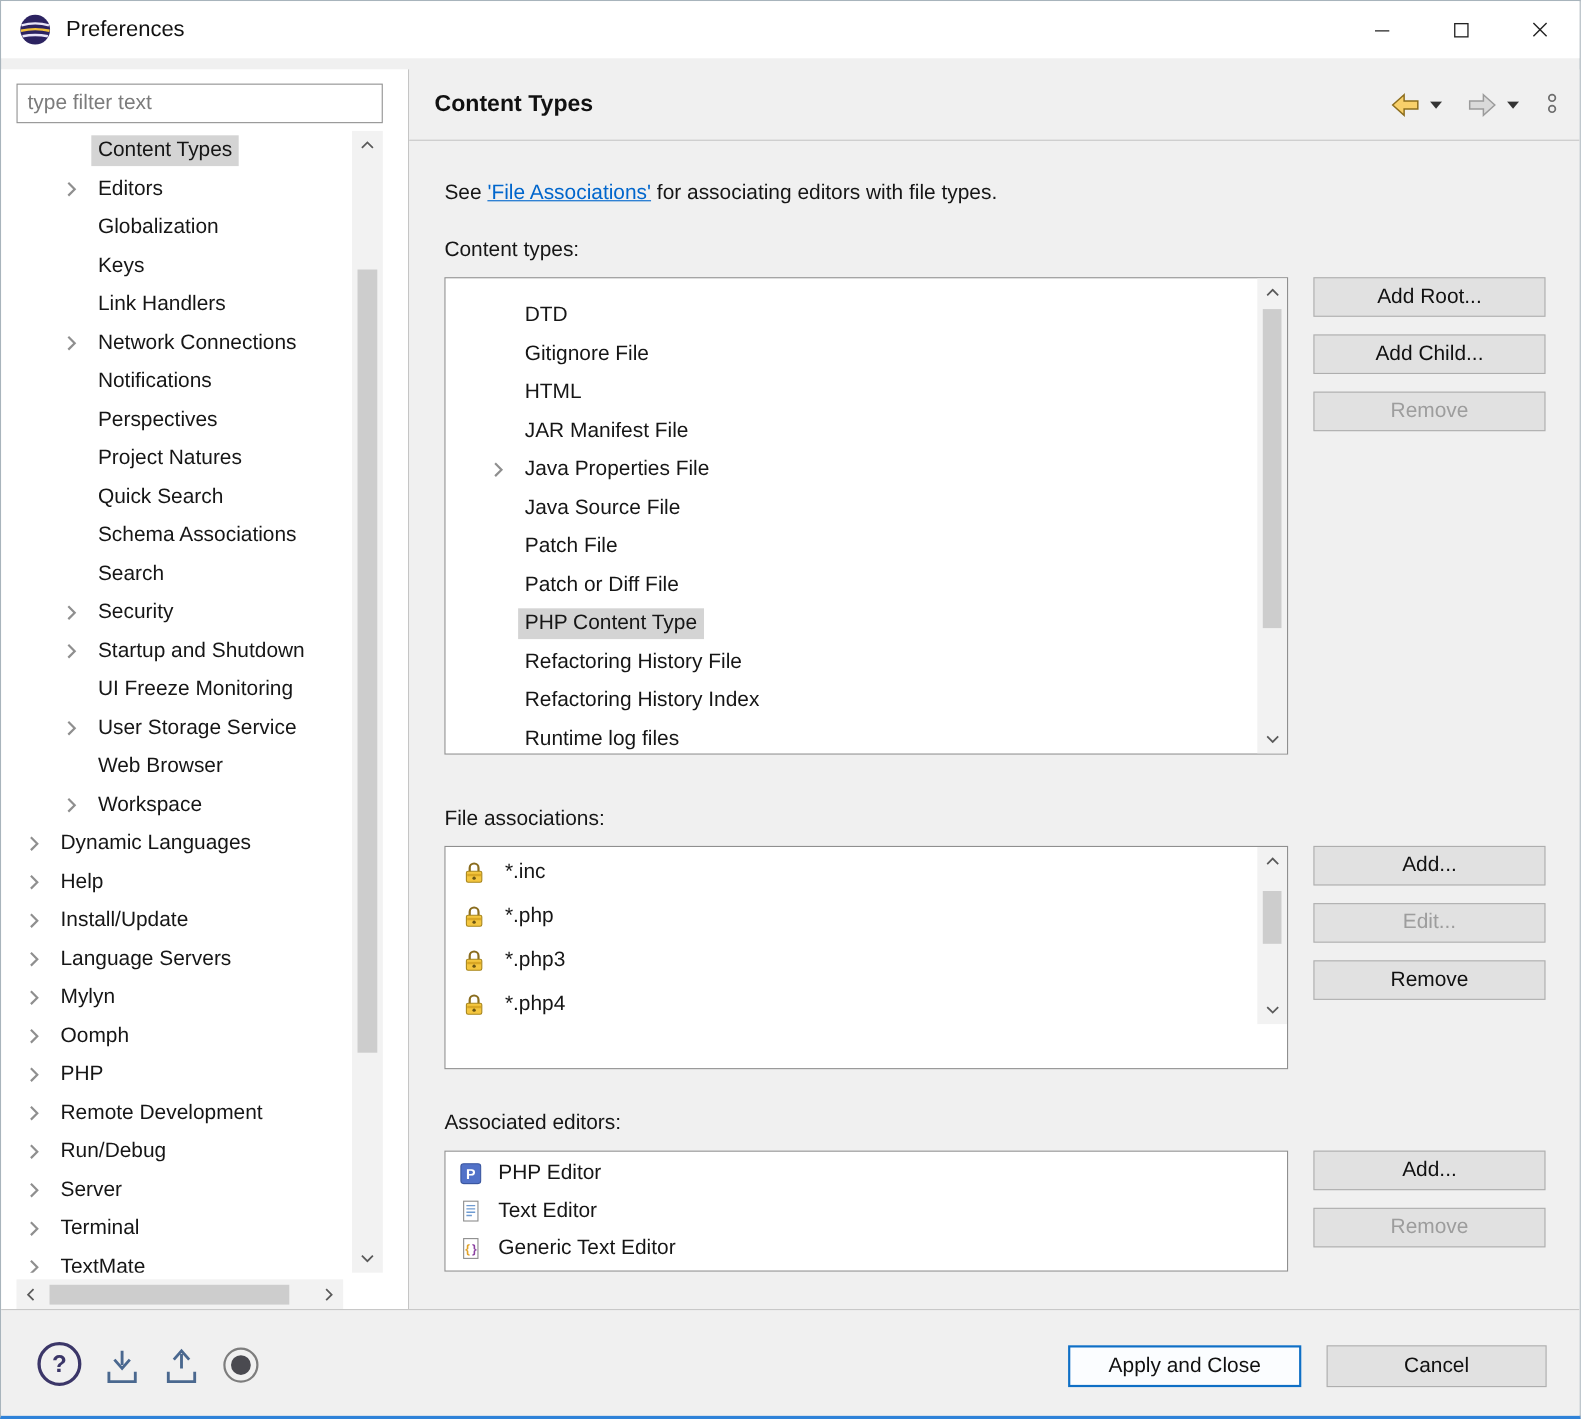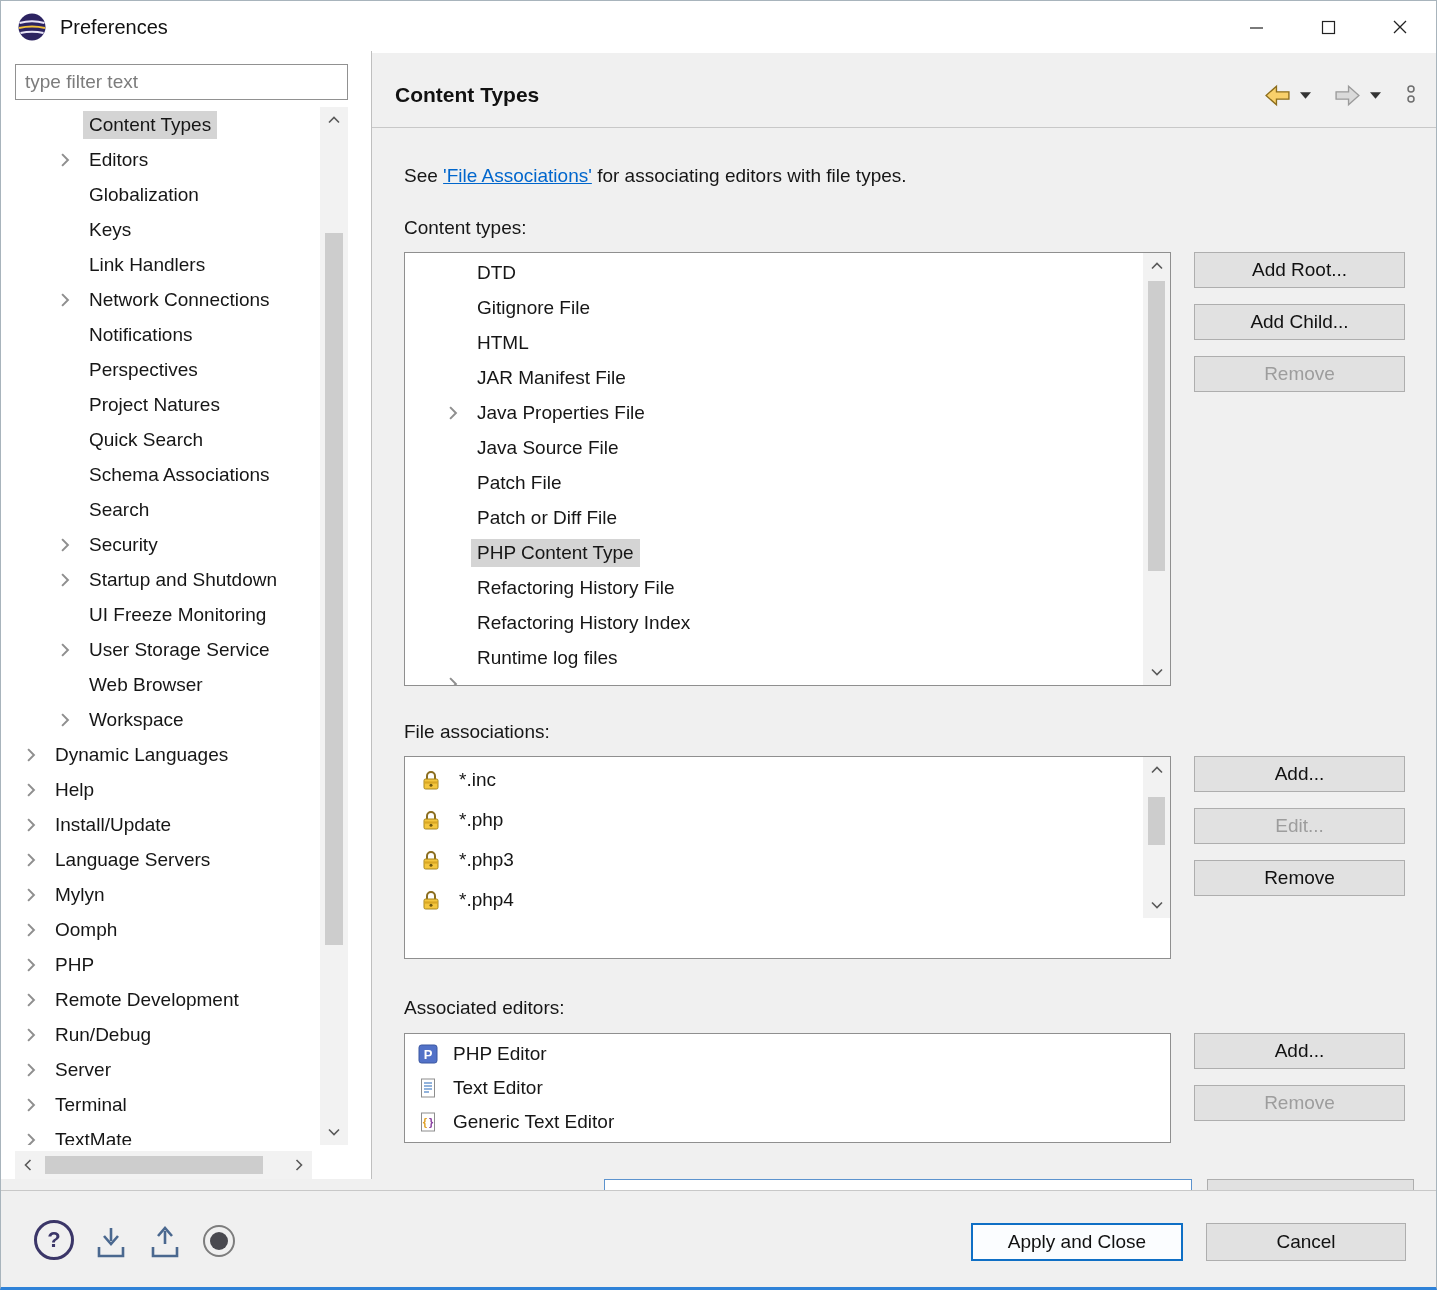--- a/index.html
+++ b/index.html
@@ -9,21 +9,21 @@
   .window { position:absolute; inset:0; background:#f0f0f0; border:1px solid #a8b4bc; border-bottom:3px solid #2f82d8; overflow:hidden; }
 
   
   .titlebar { position:absolute; top:0; left:0; right:0; height:52px; background:#fff; display:flex; align-items:center; }
   .app-icon { margin-left:15px; display:flex; }
   .app-title { margin-left:12px; font-size:20px; color:#111; }
   .win-controls { margin-left:auto; display:flex; height:100%; }
   .win-btn { width:72px; height:100%; display:flex; align-items:center; justify-content:center; }
 
   
-  .sidebar { position:absolute; top:50px; left:0; width:371px; height:1128px; background:#fff; border-right:1px solid #bfbfbf; overflow:hidden; }
+  .sidebar { position:absolute; top:62px; left:0; width:371px; height:1128px; background:#fff; border-right:1px solid #bfbfbf; overflow:hidden; }
   .filter { position:absolute; left:14px; top:13px; width:333px; height:36px; border:1px solid #919191; background:#fff; font:inherit; font-size:19px; padding:0 9px; color:#222; }
   .filter::placeholder { color:#7c7c7c; }
   .tree { position:absolute; left:0; top:56px; width:318px; height:1038px; overflow:hidden; }
   .tree-item { display:flex; align-items:center; height:35px; white-space:nowrap; cursor:default; }
   .tree-item.lvl1 { padding-left:58px; }
   .tree-item.lvl0 { padding-left:24px; }
   .twistie { width:24px; flex:0 0 24px; display:flex; align-items:center; }
   .row-label { padding:3px 6px; white-space:nowrap; }
   .row-label.selected { background:#d4d4d4; }
 
@@ -48,21 +48,21 @@
   .page-body { padding-left:32px; }
   .intro { margin-top:37px; font-size:19px; }
   .link { color:#0066cc; text-decoration:underline; cursor:pointer; }
   .field-label { margin-top:30px; font-size:19px; }
   .section-row { display:flex; margin-top:13px; align-items:flex-start; }
 
   .listbox { background:#fff; border:1px solid #8f8f8f; position:relative; overflow:hidden; width:767px; }
   .ct-list { height:434px; }
   .fa-list { height:203px; }
   .ed-list { height:110px; }
-  .list-inner { padding-top:2px; }
+  .list-inner { padding-top:16px; }
   .ct-item { display:flex; align-items:center; height:35px; padding-left:42px; white-space:nowrap; }
   .ct-partial { display:flex; align-items:flex-start; height:35px; padding-left:42px; }
   .ct-partial .twistie { margin-top:2px; }
   .fa-item { display:flex; align-items:center; height:40px; padding-left:14px; }
   .fa-icon { margin-right:10px; display:flex; }
   .ed-item { display:flex; align-items:center; height:34px; padding-left:13px; }
   .ed-icon { margin-right:9px; display:flex; }
 
   .btn-col { margin-left:23px; display:flex; flex-direction:column; }
   .btn { width:211px; height:36px; background:#e1e1e1; border:1px solid #aeaeae; font:inherit; font-size:19px; color:#111; margin-bottom:16px; cursor:default; }
@@ -461,21 +461,21 @@
             </div>
           </div>
         </div>
         <div class="btn-col" id="ct-buttons">
             <button class="btn">Add Root...</button>
             <button class="btn">Add Child...</button>
             <button class="btn disabled">Remove</button>
           </div>
       </div>
 
-      <div class="field-label" style="margin-top:35px;">File associations:</div>
+      <div class="field-label" style="margin-top:48px;">File associations:</div>
       <div class="section-row">
         <div class="listbox fa-list">
           <div class="list-inner" style="padding-top:3px;" id="fa-list">
               <div class="fa-item">
                 <span class="fa-icon">
                   <svg width="24" height="24" viewBox="0 0 24 24">
                     <path d="M8 12 V8 a4 4 0 0 1 8 0 v4" fill="none" stroke="#8a6d1f" stroke-width="2"></path>
                     <rect x="5" y="11" width="14" height="10" rx="1.5" fill="#f4c63f" stroke="#a8861e"></rect>
                     <rect x="5.8" y="13.4" width="12.4" height="2.2" fill="#d9a724"></rect>
                     <circle cx="12" cy="17.3" r="1.5" fill="#6b5512"></circle>

